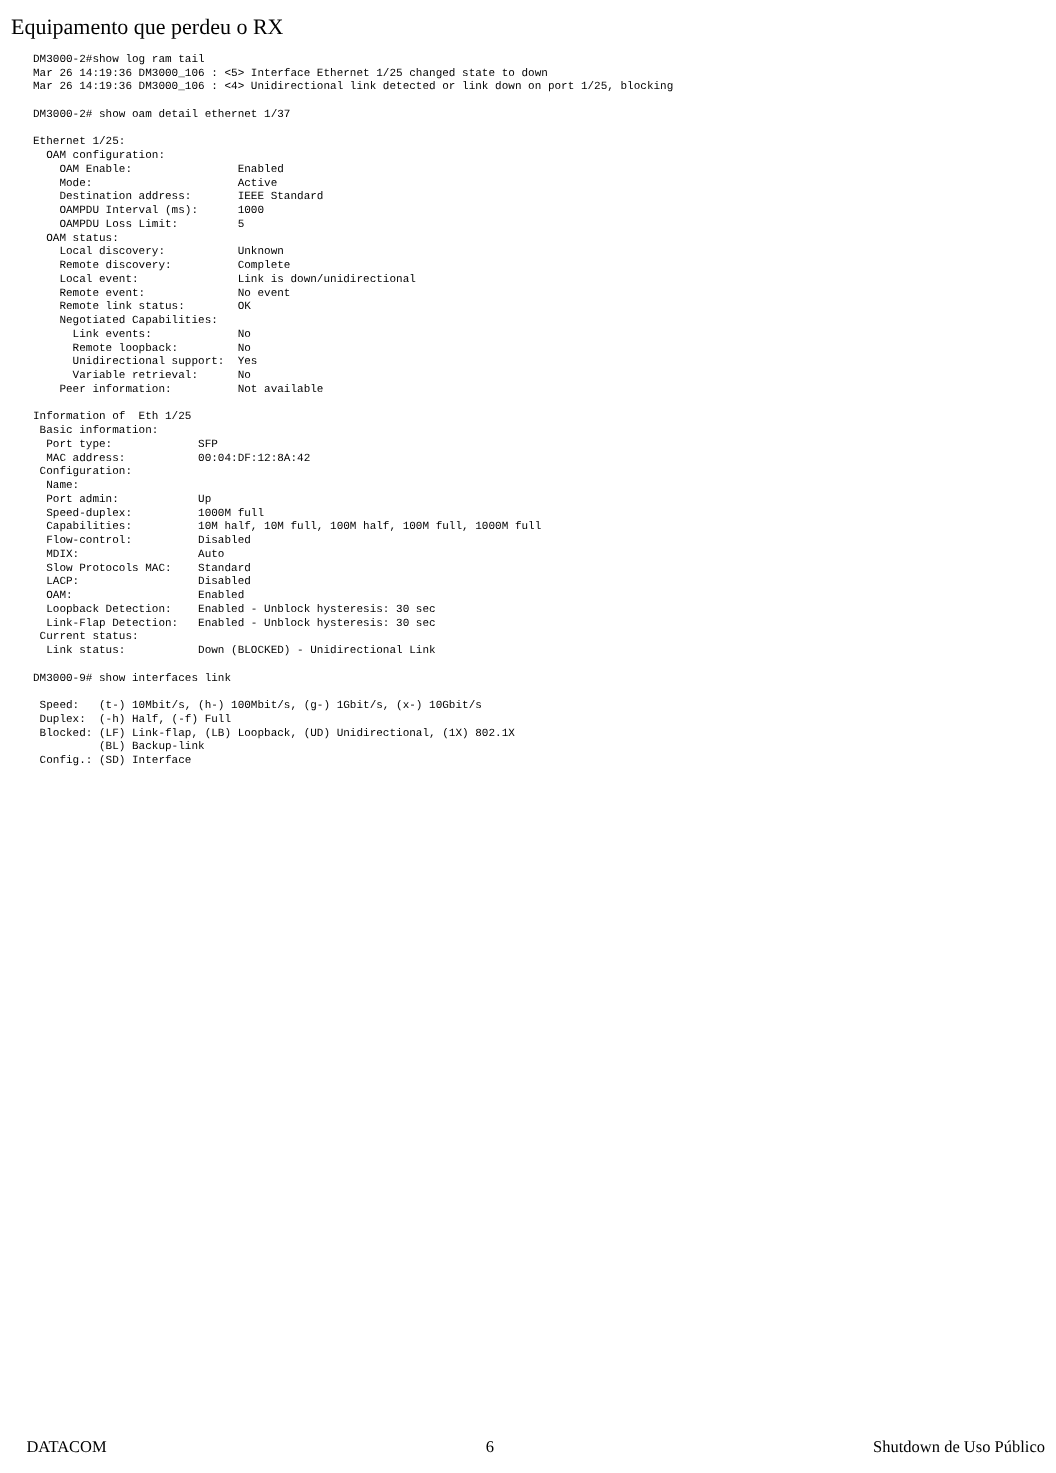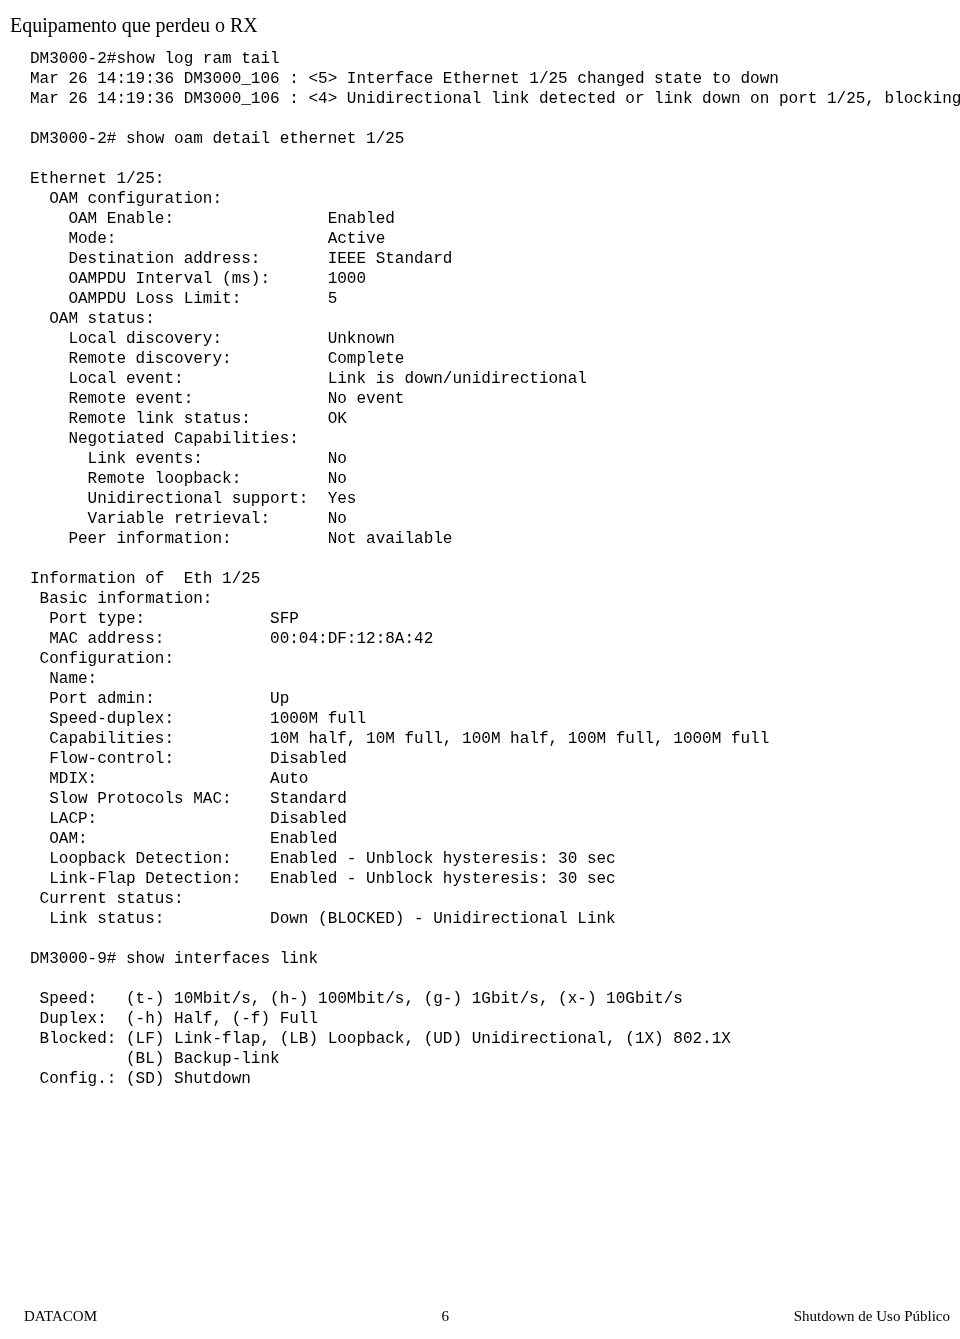--- a/index.html
+++ b/index.html
@@ -17,21 +17,21 @@
     padding: 10px 10px 40px 10px;
   }
   .title {
     font-size: 20px;
     font-family: "Times New Roman", Times, serif;
     margin: 4px 0 12px 0;
     font-weight: normal;
   }
   .terminal {
     font-family: "Courier New", Courier, monospace;
-    font-size: 16px;
+    font-size: 10px;
     line-height: 1.25;
     white-space: pre;
     margin-left: 20px;
   }
   .footer {
     position: absolute;
     left: 24px;
     right: 10px;
     bottom: 14px;
     font-family: "Times New Roman", Times, serif;
@@ -43,21 +43,21 @@
 </head>
 <body>
 
 <div class="page">
   <div class="title">Equipamento que perdeu o RX</div>
 
   <div class="terminal">DM3000-2#show log ram tail
 Mar 26 14:19:36 DM3000_106 : &lt;5&gt; Interface Ethernet 1/25 changed state to down
 Mar 26 14:19:36 DM3000_106 : &lt;4&gt; Unidirectional link detected or link down on port 1/25, blocking</div>
   <div class="terminal">&nbsp;</div>
-  <div class="terminal">DM3000-2# show oam detail ethernet 1/25</div>
+  <div class="terminal">DM3000-2# show oam detail ethernet 1/37</div>
   <div class="terminal">&nbsp;</div>
   <div class="terminal">Ethernet 1/25:
   OAM configuration:
     OAM Enable:                Enabled
     Mode:                      Active
     Destination address:       IEEE Standard
     OAMPDU Interval (ms):      1000
     OAMPDU Loss Limit:         5
   OAM status:
     Local discovery:           Unknown
@@ -90,21 +90,21 @@
   Link-Flap Detection:   Enabled - Unblock hysteresis: 30 sec
  Current status:
   Link status:           Down (BLOCKED) - Unidirectional Link</div>
   <div class="terminal">&nbsp;</div>
   <div class="terminal">DM3000-9# show interfaces link</div>
   <div class="terminal">&nbsp;</div>
   <div class="terminal"> Speed:   (t-) 10Mbit/s, (h-) 100Mbit/s, (g-) 1Gbit/s, (x-) 10Gbit/s
  Duplex:  (-h) Half, (-f) Full
  Blocked: (LF) Link-flap, (LB) Loopback, (UD) Unidirectional, (1X) 802.1X
           (BL) Backup-link
- Config.: (SD) Shutdown</div>
+ Config.: (SD) Interface</div>
   <div class="terminal">&nbsp;</div>
   <div class="terminal">&nbsp;</div>
 
   <div class="footer">
     <span>DATACOM</span>
     <span>6</span>
     <span>Shutdown de Uso Público</span>
   </div>
 </div>
 

